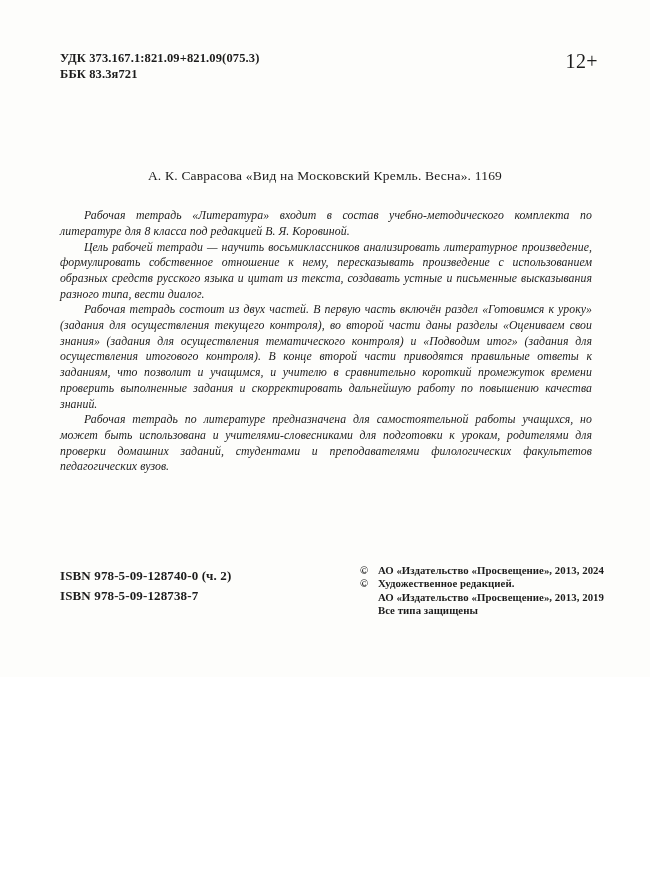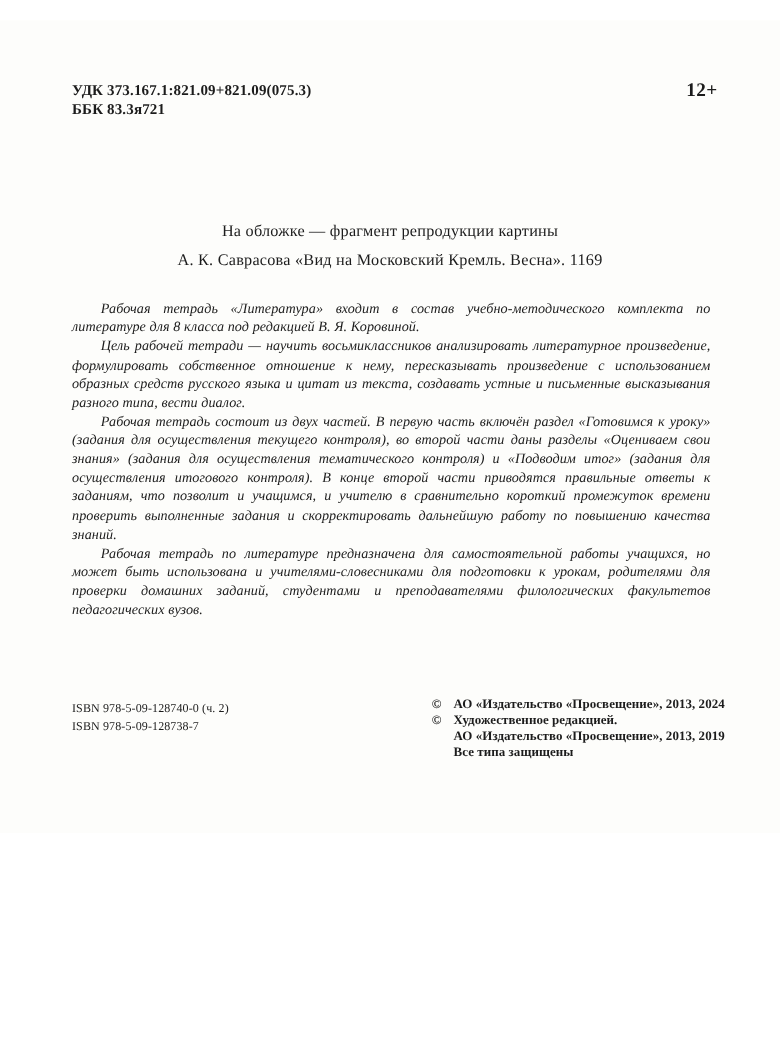--- a/index.html
+++ b/index.html
@@ -5,21 +5,21 @@
   * { margin: 0; padding: 0; box-sizing: border-box; }
   html, body { background: #ffffff; }
   body {
     font-family: "Liberation Serif", "DejaVu Serif", serif;
     color: #1c1c1c;
   }
   .page {
     position: relative;
     width: 650px;
     height: 677px;
-    margin: 17px auto;
+    margin: 0 auto;
     background: #fdfdfb;
     overflow: hidden;
   }
   
   .top-row {
     display: flex;
     justify-content: space-between;
     align-items: flex-start;
     padding: 50px 52px 0 60px;
   }
@@ -27,22 +27,22 @@
     font-weight: bold;
     font-size: 12.5px;
     line-height: 1.28;
     letter-spacing: 0.01em;
   }
   .author-code {
     padding-left: 34px;
     margin-top: 1px;
   }
   .age-badge {
-    font-weight: bold;
-    font-size: 16px;
+    font-weight: normal;
+    font-size: 20px;
     letter-spacing: 0.02em;
   }
   
   .cover-note {
     margin-top: 82px;
     text-align: center;
     font-size: 13.5px;
     line-height: 1.8;
     letter-spacing: 0.015em;
   }
@@ -63,22 +63,22 @@
   .footer-row {
     position: absolute;
     left: 60px;
     right: 46px;
     bottom: 60px;
     display: flex;
     justify-content: space-between;
     align-items: flex-start;
   }
   .isbn-block {
-    font-weight: normal;
-    font-size: 10px;
+    font-weight: bold;
+    font-size: 13px;
     line-height: 1.5;
     letter-spacing: 0.01em;
     padding-top: 2px;
   }
   .copyright-block {
     font-size: 10.8px;
     line-height: 1.22;
     letter-spacing: 0.005em;
     font-weight: 600;
   }
@@ -95,21 +95,20 @@
 
   <div class="top-row">
     <div class="codes">
       <div>УДК 373.167.1:821.09+821.09(075.3)</div>
       <div>ББК 83.3я721</div>
     </div>
     <div class="age-badge">12+</div>
   </div>
 
   <div class="cover-note">
-    <div>На обложке — фрагмент репродукции картины</div>
     <div>А. К. Саврасова «Вид на Московский Кремль. Весна». 1169</div>
   </div>
 
   <div class="annotation">
     <p>Рабочая тетрадь «Литература» входит в состав учебно-методического комплекта по литературе для 8 класса под редакцией В. Я. Коровиной.</p>
     <p>Цель рабочей тетради — научить восьмиклассников анализировать литературное произведение, формулировать собственное отношение к нему, пересказывать произведение с использованием образных средств русского языка и цитат из текста, создавать устные и письменные высказывания разного типа, вести диалог.</p>
     <p>Рабочая тетрадь состоит из двух частей. В первую часть включён раздел «Готовимся к уроку» (задания для осуществления текущего контроля), во второй части даны разделы «Оцениваем свои знания» (задания для осуществления тематического контроля) и «Подводим итог» (задания для осуществления итогового контроля). В конце второй части приводятся правильные ответы к заданиям, что позволит и учащимся, и учителю в сравнительно короткий промежуток времени проверить выполненные задания и скорректировать дальнейшую работу по повышению качества знаний.</p>
     <p>Рабочая тетрадь по литературе предназначена для самостоятельной работы учащихся, но может быть использована и учителями-словесниками для подготовки к урокам, родителями для проверки домашних заданий, студентами и преподавателями филологических факультетов педагогических вузов.</p>
   </div>
 

